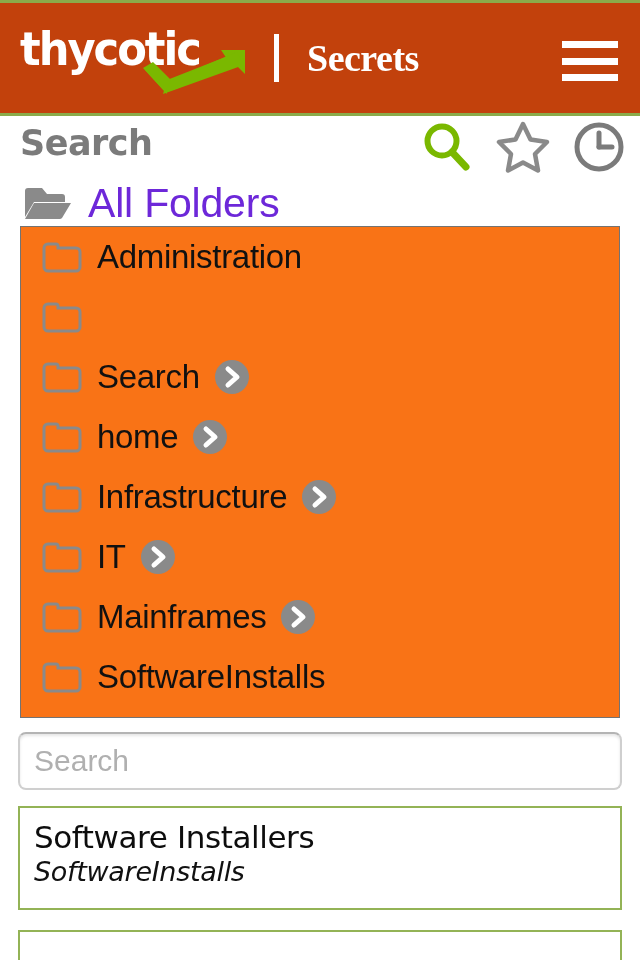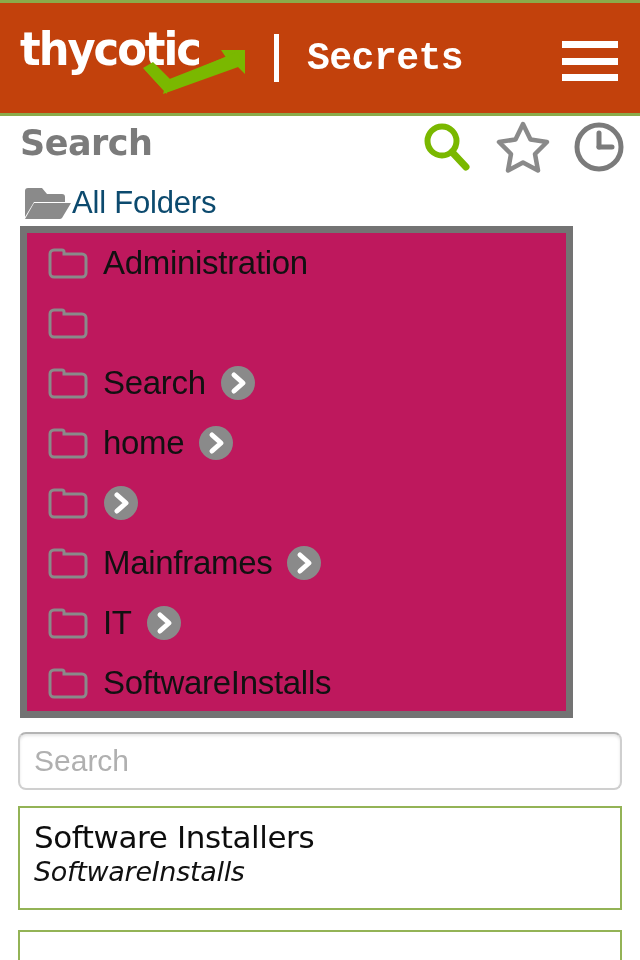--- a/index.html
+++ b/index.html
@@ -68,21 +68,21 @@
   }
   .header-divider {
     margin-left: 22px;
     width: 5px;
     height: 48px;
     background: #ffffff;
     flex: none;
   }
   .header-title {
     margin-left: 28px;
-    font-family: Liberation Mono, monospace;
+    font-family: Liberation Serif, serif;
     font-size: 38px;
     font-weight: bold;
     color: #ffffff;
     letter-spacing: -0.5px;
     flex: none;
   }
   .hamburger {
     position: absolute;
     right: 22px;
     top: 38px;
@@ -141,35 +141,36 @@
     display: flex;
     align-items: center;
   }
   .allfolders .ficon {
     margin-left: 24px;
     width: 48px;
     height: 36px;
     flex: none;
   }
   .allfolders .flabel {
-    font-size: 31px;
-    color: #0c4a6e;
+    margin-left: 16px;
+    font-size: 41px;
+    color: #6d28d9;
     letter-spacing: -0.2px;
   }
 
   
   .folder-panel {
     position: absolute;
     left: 20px;
     top: 226px;
-    width: 553px;
+    width: 600px;
     height: 492px;
     box-sizing: border-box;
-    border: 7px solid #737373;
-    background: #be185d;
+    border: 1px solid #737373;
+    background: #f97316;
     overflow: hidden;
   }
   .folder-row {
     height: 60px;
     display: flex;
     align-items: center;
     padding-left: 20px;
     box-sizing: border-box;
   }
   .folder-row .folder-icon {
@@ -337,20 +338,32 @@
       <svg class="chev" viewBox="0 0 36 36">
         <circle cx="18" cy="18" r="17" fill="#8a8a8a"></circle>
         <polyline points="14,10 23,18 14,26" fill="none" stroke="#ffffff" stroke-width="5" stroke-linecap="round" stroke-linejoin="round"></polyline>
       </svg>
     </div>
 
     <div class="folder-row">
       <svg class="folder-icon" viewBox="0 0 42 34">
         <path d="M3,8 A4,4 0 0 1 7,4 L15,4 A2,2 0 0 1 17,6 L17,8 L35,8 A4,4 0 0 1 39,12 L39,27 A4,4 0 0 1 35,31 L7,31 A4,4 0 0 1 3,27 Z" fill="none" stroke="#8a8a8a" stroke-width="3"></path>
       </svg>
+      <span class="folder-name">Infrastructure</span>
+      <svg class="chev" viewBox="0 0 36 36">
+        <circle cx="18" cy="18" r="17" fill="#8a8a8a"></circle>
+        <polyline points="14,10 23,18 14,26" fill="none" stroke="#ffffff" stroke-width="5" stroke-linecap="round" stroke-linejoin="round"></polyline>
+      </svg>
+    </div>
+
+    <div class="folder-row">
+      <svg class="folder-icon" viewBox="0 0 42 34">
+        <path d="M3,8 A4,4 0 0 1 7,4 L15,4 A2,2 0 0 1 17,6 L17,8 L35,8 A4,4 0 0 1 39,12 L39,27 A4,4 0 0 1 35,31 L7,31 A4,4 0 0 1 3,27 Z" fill="none" stroke="#8a8a8a" stroke-width="3"></path>
+      </svg>
+      <span class="folder-name">IT</span>
       <svg class="chev" viewBox="0 0 36 36">
         <circle cx="18" cy="18" r="17" fill="#8a8a8a"></circle>
         <polyline points="14,10 23,18 14,26" fill="none" stroke="#ffffff" stroke-width="5" stroke-linecap="round" stroke-linejoin="round"></polyline>
       </svg>
     </div>
 
     <div class="folder-row">
       <svg class="folder-icon" viewBox="0 0 42 34">
         <path d="M3,8 A4,4 0 0 1 7,4 L15,4 A2,2 0 0 1 17,6 L17,8 L35,8 A4,4 0 0 1 39,12 L39,27 A4,4 0 0 1 35,31 L7,31 A4,4 0 0 1 3,27 Z" fill="none" stroke="#8a8a8a" stroke-width="3"></path>
       </svg>
@@ -358,31 +371,20 @@
       <svg class="chev" viewBox="0 0 36 36">
         <circle cx="18" cy="18" r="17" fill="#8a8a8a"></circle>
         <polyline points="14,10 23,18 14,26" fill="none" stroke="#ffffff" stroke-width="5" stroke-linecap="round" stroke-linejoin="round"></polyline>
       </svg>
     </div>
 
     <div class="folder-row">
       <svg class="folder-icon" viewBox="0 0 42 34">
         <path d="M3,8 A4,4 0 0 1 7,4 L15,4 A2,2 0 0 1 17,6 L17,8 L35,8 A4,4 0 0 1 39,12 L39,27 A4,4 0 0 1 35,31 L7,31 A4,4 0 0 1 3,27 Z" fill="none" stroke="#8a8a8a" stroke-width="3"></path>
       </svg>
-      <span class="folder-name">IT</span>
-      <svg class="chev" viewBox="0 0 36 36">
-        <circle cx="18" cy="18" r="17" fill="#8a8a8a"></circle>
-        <polyline points="14,10 23,18 14,26" fill="none" stroke="#ffffff" stroke-width="5" stroke-linecap="round" stroke-linejoin="round"></polyline>
-      </svg>
-    </div>
-
-    <div class="folder-row">
-      <svg class="folder-icon" viewBox="0 0 42 34">
-        <path d="M3,8 A4,4 0 0 1 7,4 L15,4 A2,2 0 0 1 17,6 L17,8 L35,8 A4,4 0 0 1 39,12 L39,27 A4,4 0 0 1 35,31 L7,31 A4,4 0 0 1 3,27 Z" fill="none" stroke="#8a8a8a" stroke-width="3"></path>
-      </svg>
       <span class="folder-name">SoftwareInstalls</span>
     </div>
 
   </div>
 
   <input class="search-box" type="text" placeholder="Search" style="">
 
   <div class="result-card" id="result-card-0">
     <div class="result-title">Software Installers</div>
     <div class="result-sub">SoftwareInstalls</div>

